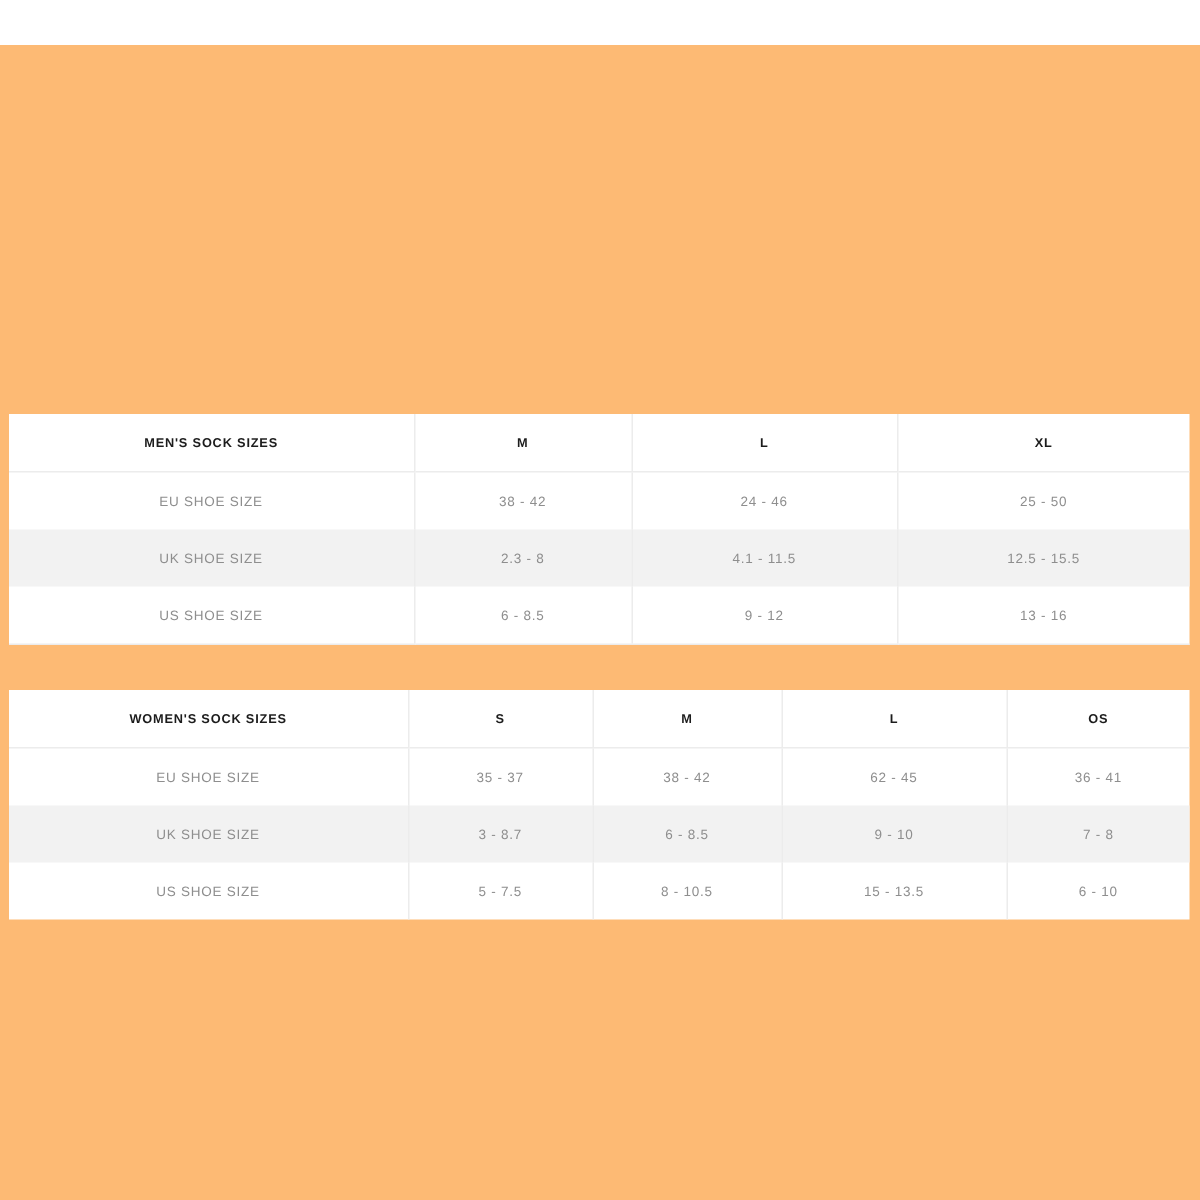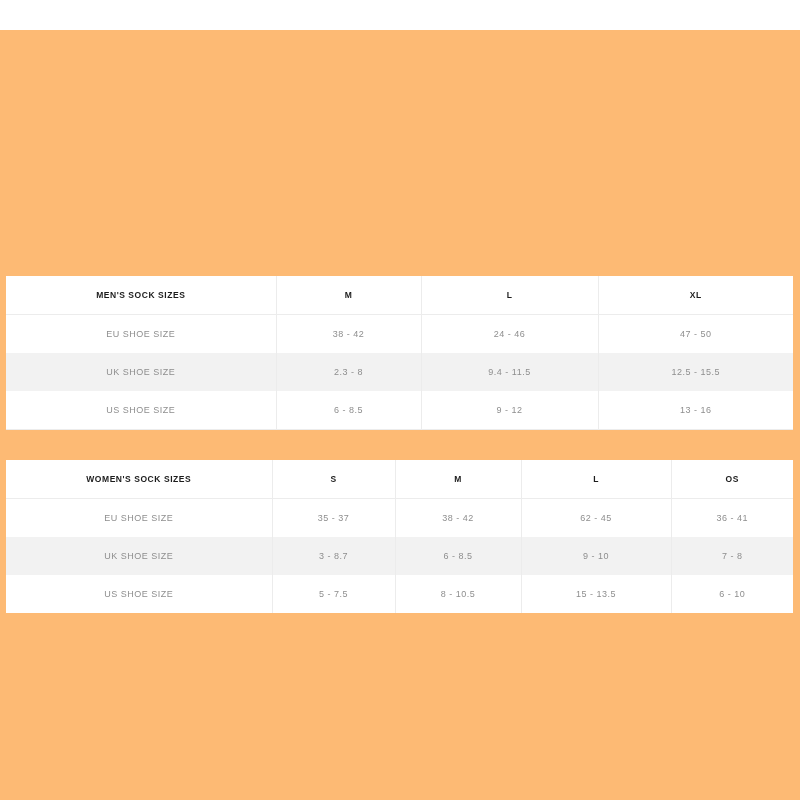--- a/index.html
+++ b/index.html
@@ -126,26 +126,26 @@
         <th class="col-sep">M</th>
         <th class="col-sep">L</th>
         <th class="col-sep">XL</th>
       </tr>
     </thead>
     <tbody>
       <tr>
         <td class="label-cell">EU SHOE SIZE</td>
         <td class="col-sep">38 - 42</td>
         <td class="col-sep">24 - 46</td>
-        <td class="col-sep">47 - 50</td>
+        <td class="col-sep">25 - 50</td>
       </tr>
       <tr class="shaded">
         <td class="label-cell">UK SHOE SIZE</td>
         <td class="col-sep">2.3 - 8</td>
-        <td class="col-sep">9.4 - 11.5</td>
+        <td class="col-sep">4.1 - 11.5</td>
         <td class="col-sep">12.5 - 15.5</td>
       </tr>
       <tr class="last-row">
         <td class="label-cell">US SHOE SIZE</td>
         <td class="col-sep">6 - 8.5</td>
         <td class="col-sep">9 - 12</td>
         <td class="col-sep">13 - 16</td>
       </tr>
     </tbody>
   </table>

